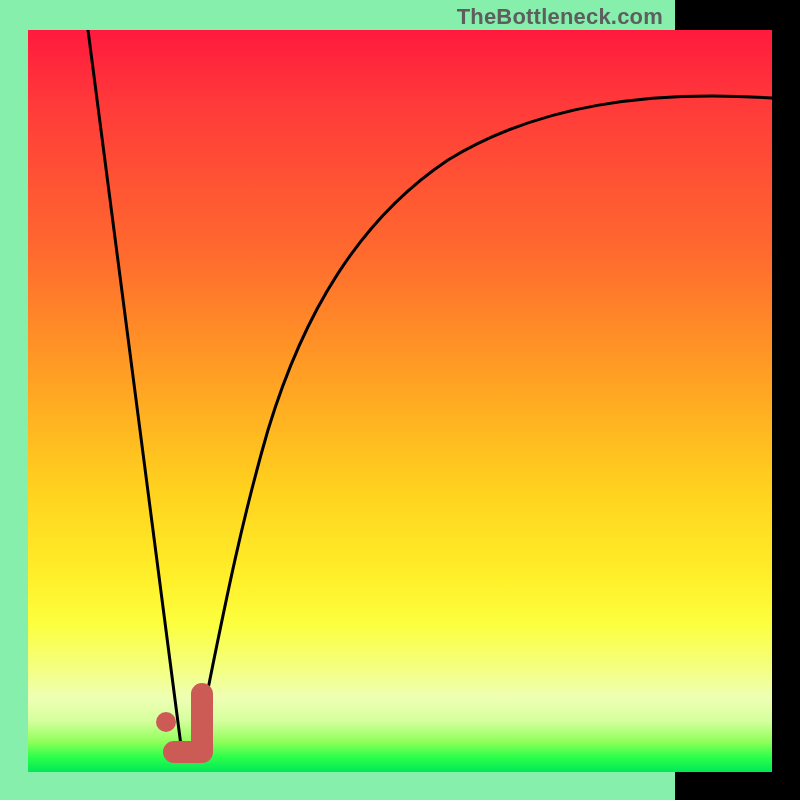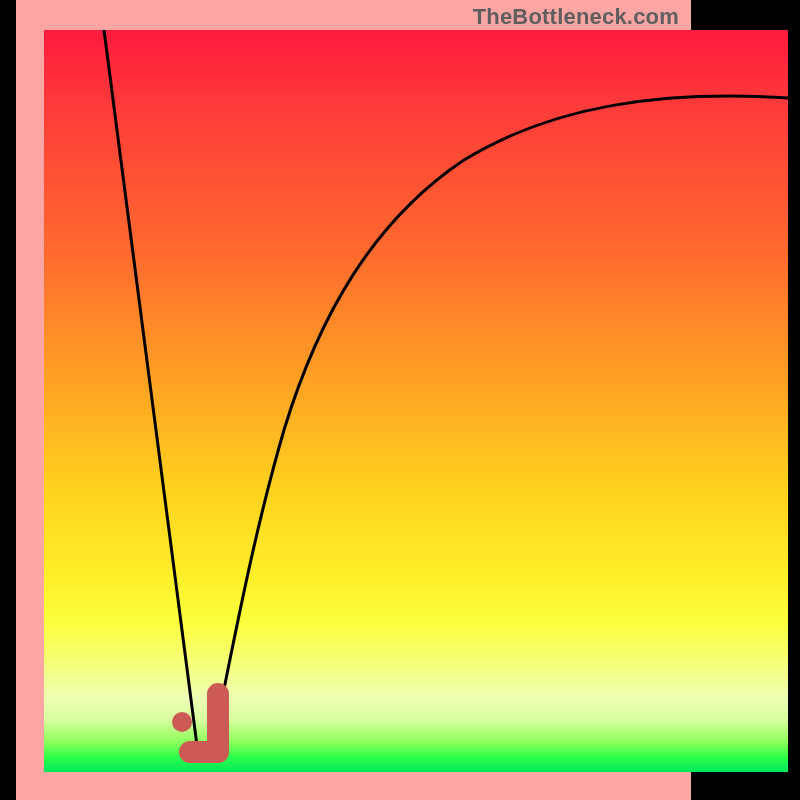--- a/index.html
+++ b/index.html
@@ -6,25 +6,25 @@
     margin: 0;
     padding: 0;
     width: 800px;
     height: 800px;
     background: #000;
     overflow: hidden;
     font-family: Arial, Helvetica, sans-serif;
   }
   .frame {
     position: absolute;
-    left: 16px;
+    left: 0;
     top: 0;
     width: 675px;
     height: 800px;
-    background: #fca5a5;
+    background: #86efac;
   }
   .attribution {
     position: absolute;
     top: 4px;
     right: 12px;
     font-size: 22px;
     font-weight: 600;
     color: #5e5e5e;
     letter-spacing: 0.2px;
   }

